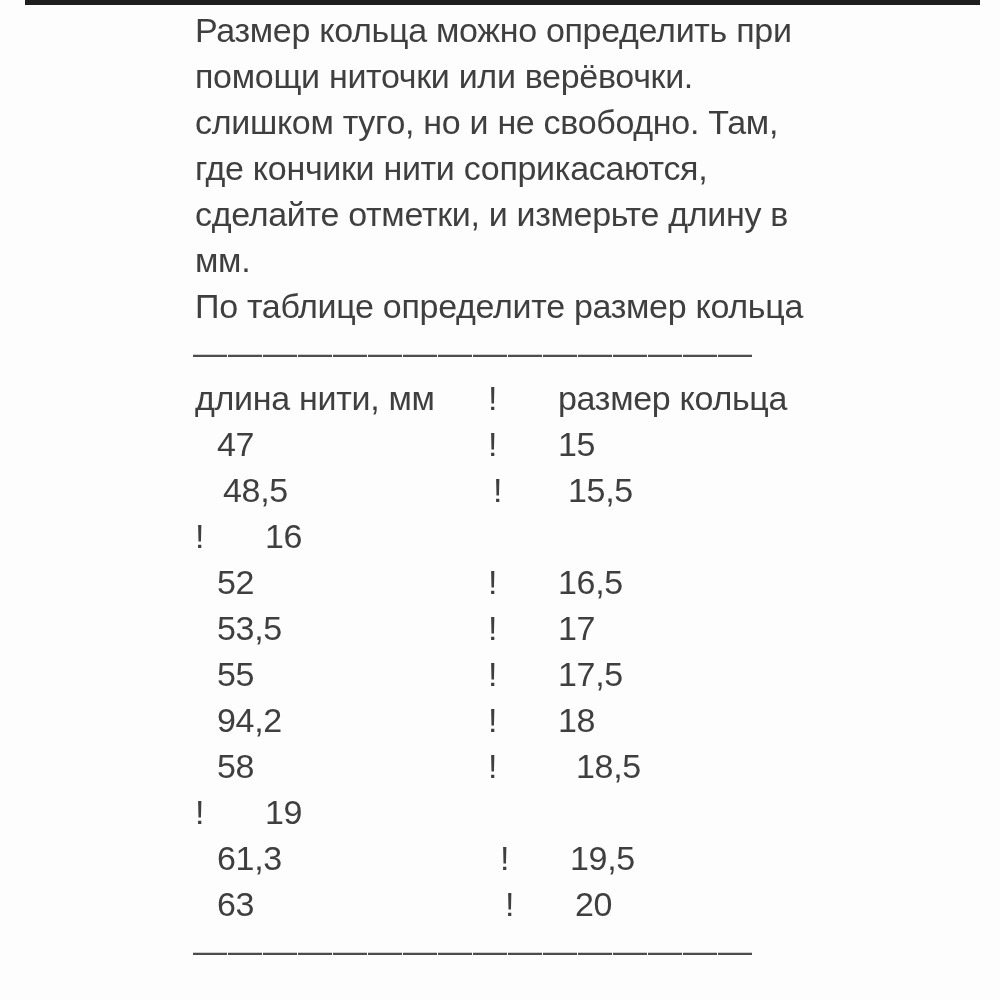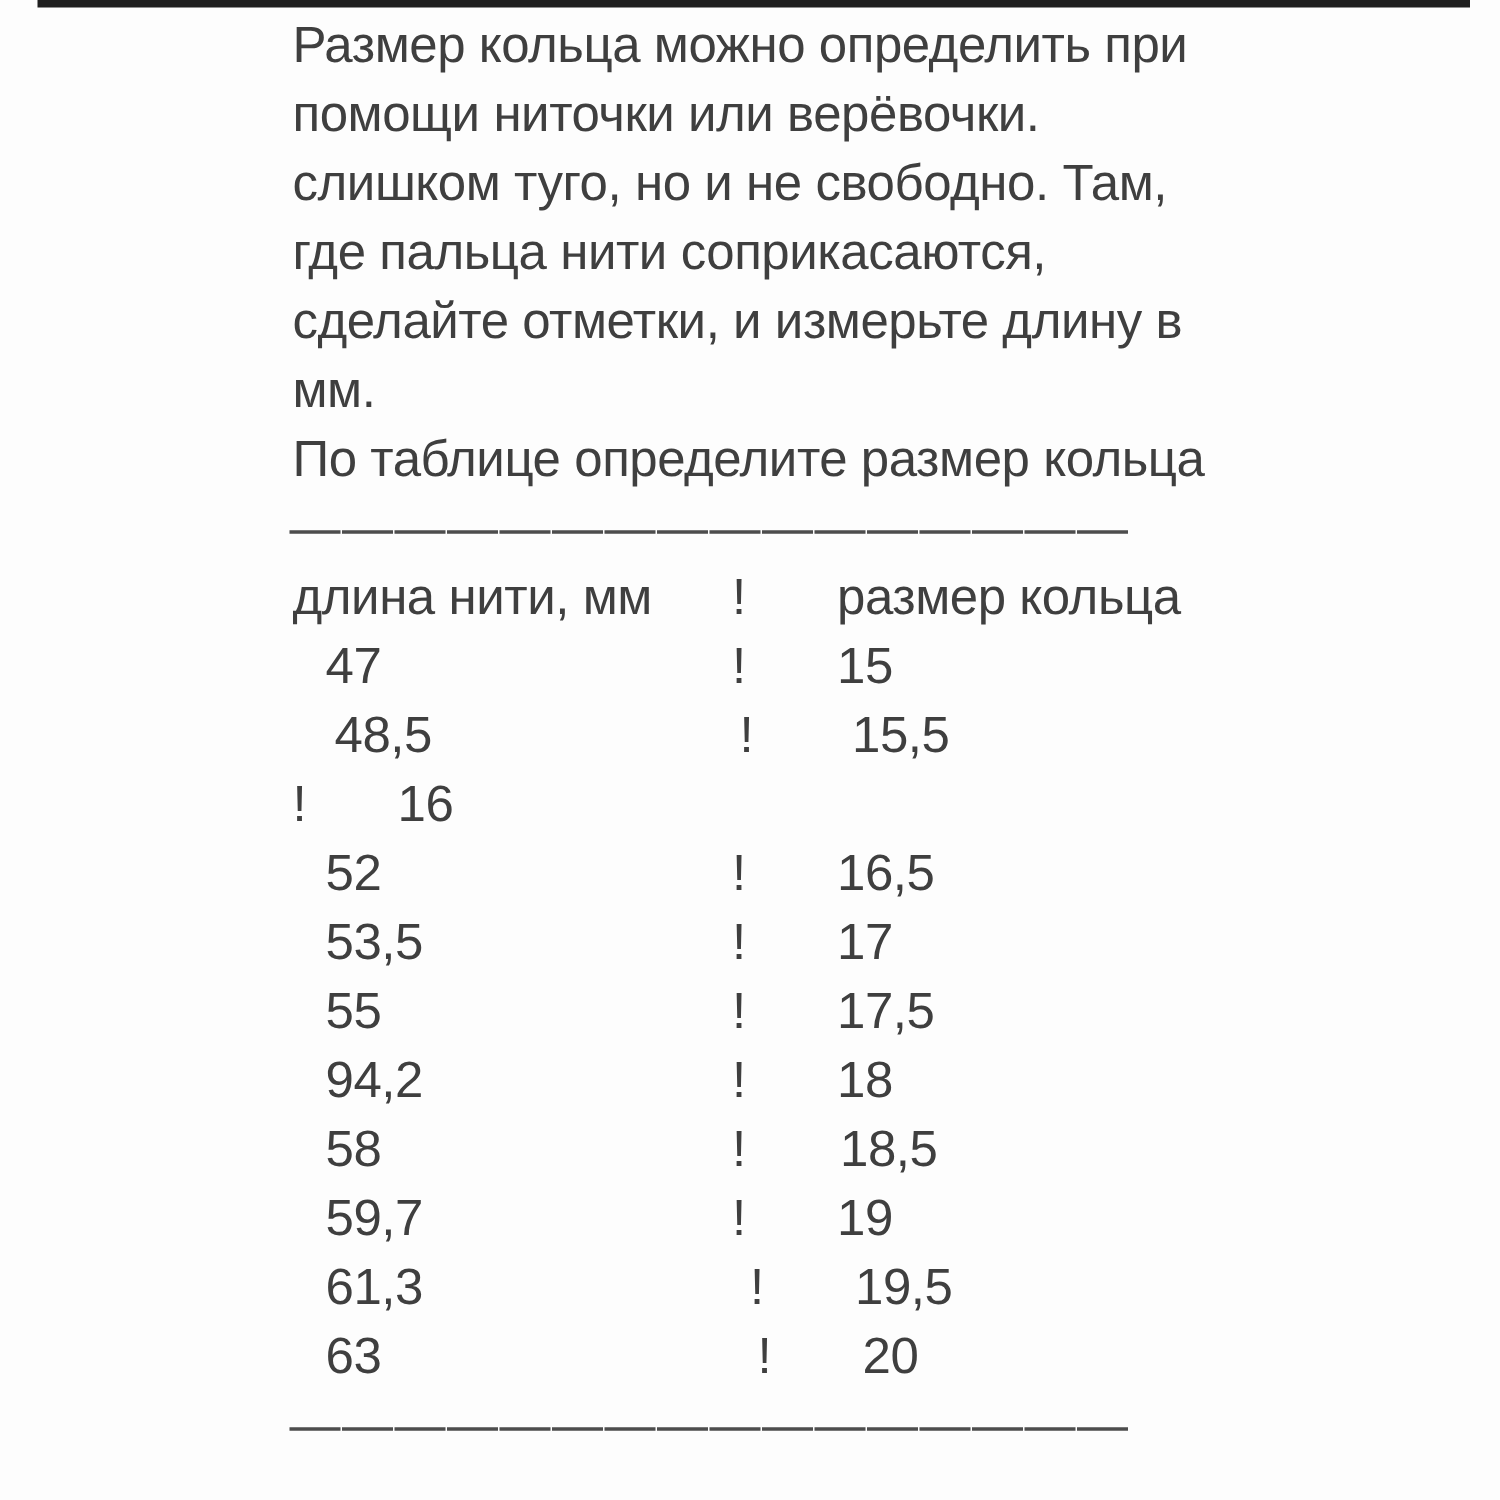--- a/index.html
+++ b/index.html
@@ -65,36 +65,36 @@
     flex-shrink: 0;
   }
   .c2 {
     flex-shrink: 0;
   }
   .trow.data .c1 { padding-left: 22px; }
   
   .trow.r1 .c1 { padding-left: 28px; }
   .trow.r1 .sep { margin-left: 5px; }
   .trow.r1 .c2 { margin-left: 5px; text-align: right; }
-  .trow.r7 .c2 { margin-left: 2px; }
+  .trow.r7 .c2 { margin-left: 18px; }
   .trow.r9 .sep { margin-left: 12px; }
   .trow.r10 .sep { margin-left: 17px; }
 </style>
 </head>
 <body>
 
 <div class="top-bar"></div>
 
 <div class="content">
 
   <div class="text-block">
     <div class="line">Размер кольца можно определить при</div>
     <div class="line">помощи ниточки или верёвочки.</div>
     <div class="line">слишком туго, но и не свободно. Там,</div>
-    <div class="line">где пальца нити соприкасаются,</div>
+    <div class="line">где кончики нити соприкасаются,</div>
     <div class="line">сделайте отметки, и измерьте длину в</div>
     <div class="line">мм.</div>
     <div class="line">По таблице определите размер кольца</div>
   </div>
 
   <div class="divider">————————————————</div>
 
   <div class="trow header">
     <span class="c1">длина нити, мм</span>
     <span class="sep">!</span>
@@ -134,21 +134,20 @@
     <span class="c1">94,2</span>
     <span class="sep">!</span>
     <span class="c2">18</span>
   </div>
   <div class="trow data r7">
     <span class="c1">58</span>
     <span class="sep">!</span>
     <span class="c2">18,5</span>
   </div>
   <div class="trow data r8">
-    <span class="c1">59,7</span>
     <span class="sep">!</span>
     <span class="c2">19</span>
   </div>
   <div class="trow data r9">
     <span class="c1">61,3</span>
     <span class="sep">!</span>
     <span class="c2">19,5</span>
   </div>
   <div class="trow data r10">
     <span class="c1">63</span>

